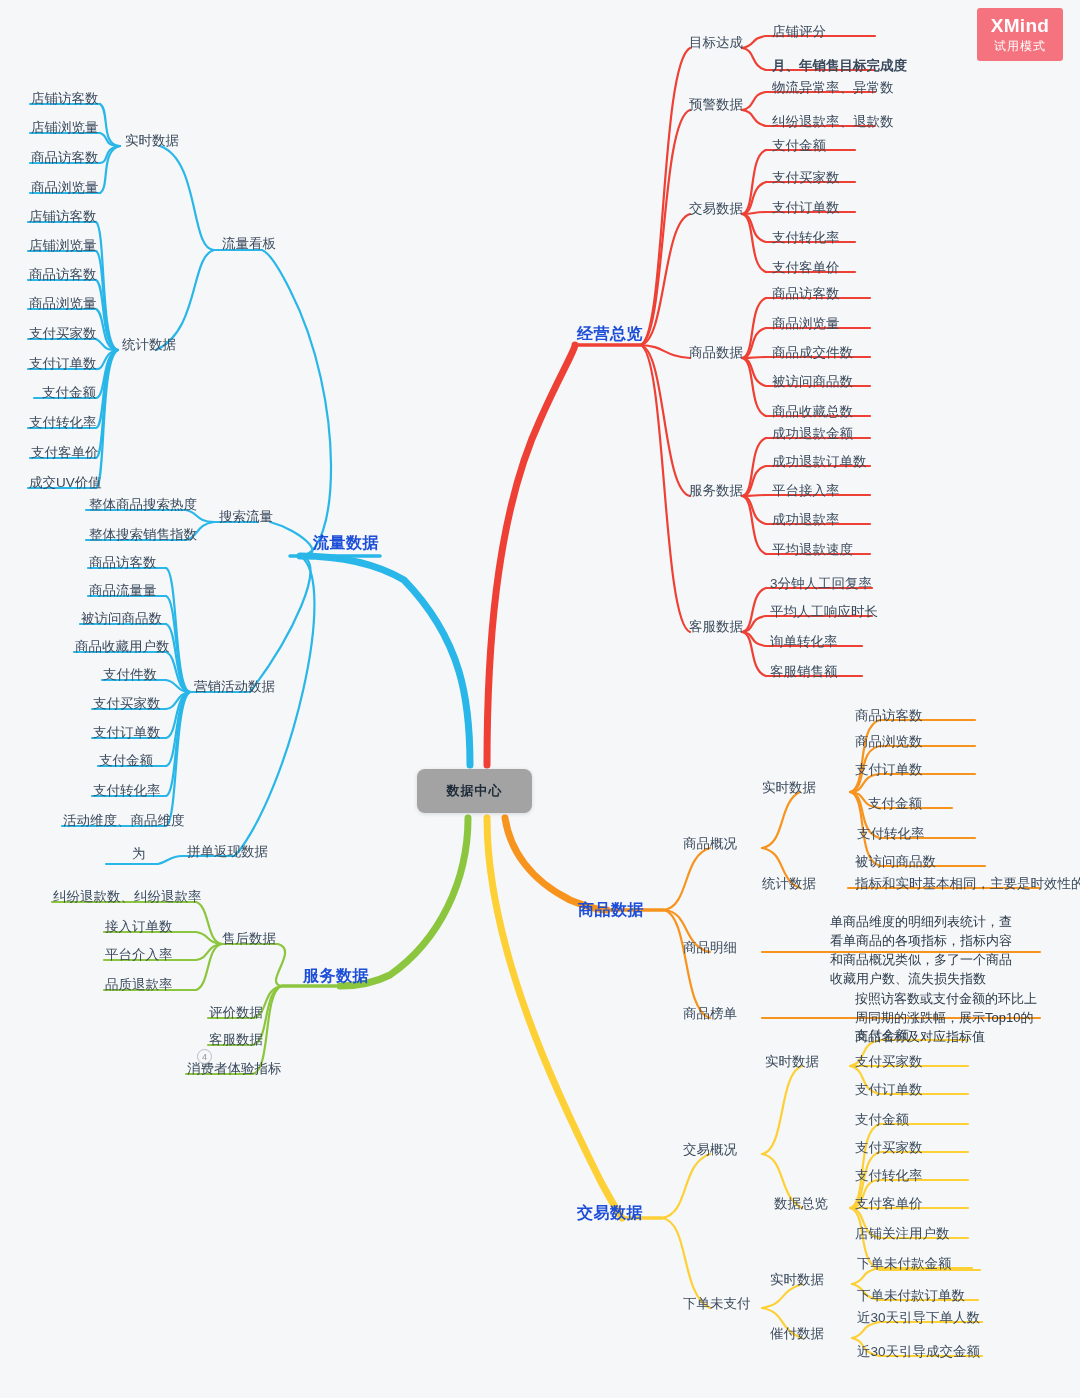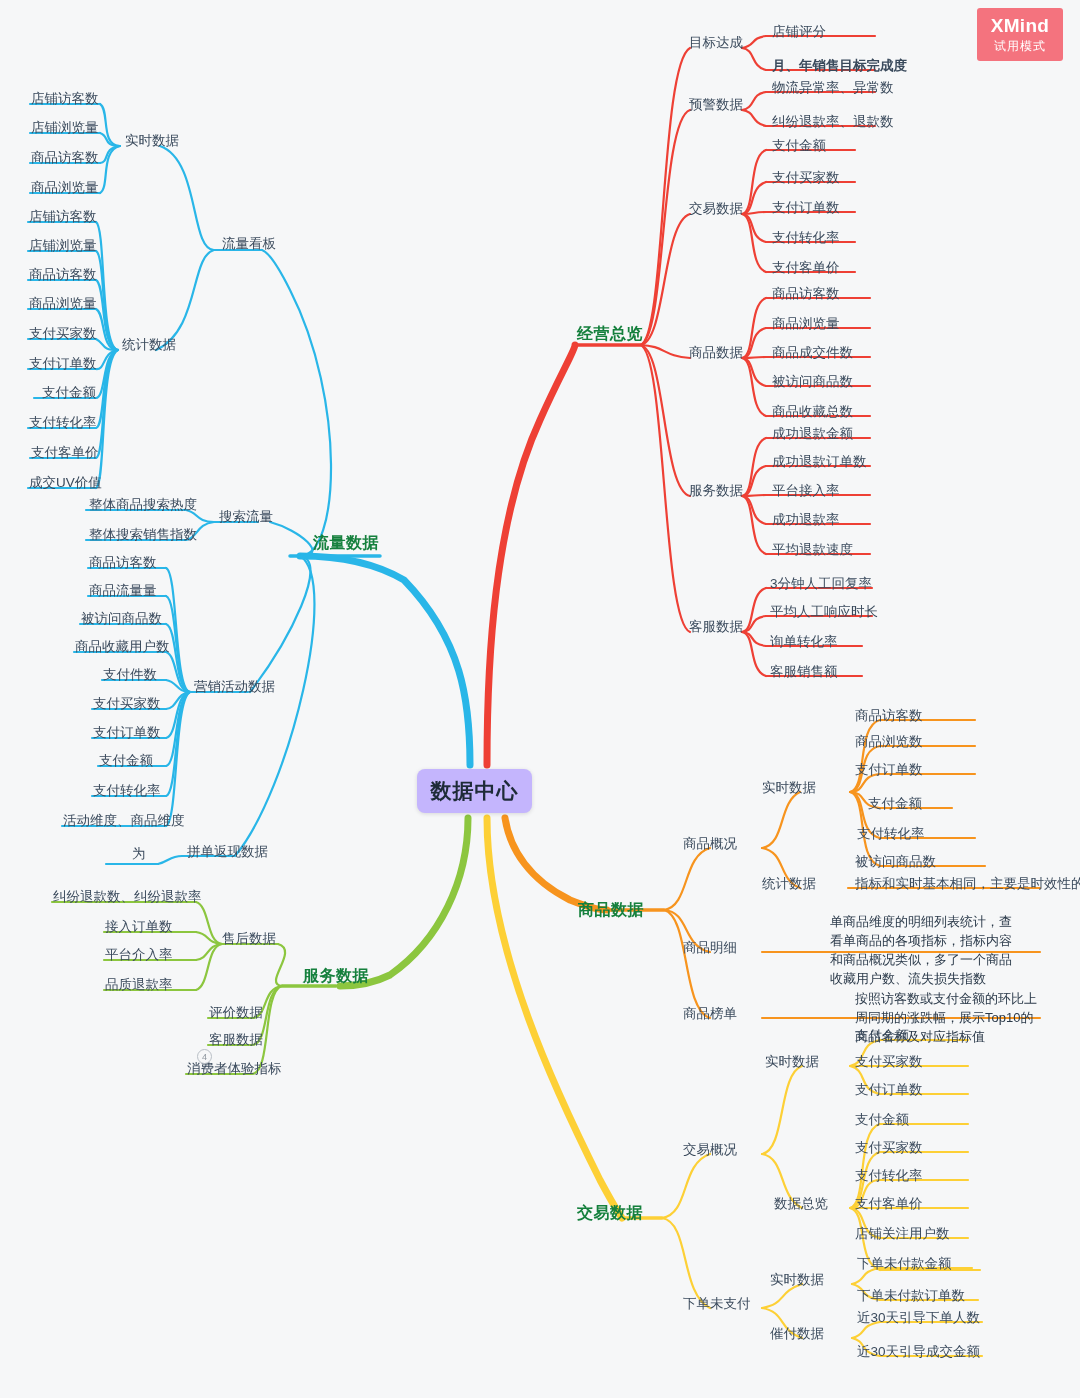--- a/index.html
+++ b/index.html
@@ -8,30 +8,30 @@
     background:#f6f7f8;
     font-family:"Liberation Sans","DejaVu Sans",sans-serif;
     position:relative;overflow:hidden;
   }
   #canvas{position:absolute;left:0;top:0;width:1080px;height:1398px;}
   svg.links{position:absolute;left:0;top:0;width:1080px;height:1398px;pointer-events:none;}
 
   .node{position:absolute;color:#2b3a4a;white-space:nowrap;line-height:1.25;}
   .node.lvl3{font-size:13.5px;color:#3a4a5c;}
   .node.lvl2{font-size:13.5px;color:#3a4a5c;}
-  .node.lvl1{font-size:16px;font-weight:bold;color:#15803d;letter-spacing:.5px;}
+  .node.lvl1{font-size:16px;font-weight:bold;color:#1d4ed8;letter-spacing:.5px;}
   .node.wrap{white-space:normal;line-height:1.45;font-size:13px;}
 
   
   #root{
     position:absolute;left:417px;top:769px;width:115px;height:44px;
-    background:#c4b5fd;border-radius:8px;
+    background:#a3a3a3;border-radius:8px;
     box-shadow:0 1px 4px rgba(0,0,0,.13);
     display:flex;align-items:center;justify-content:center;
-    font-size:21px;font-weight:bold;color:#1e2b38;letter-spacing:1px;
+    font-size:13px;font-weight:bold;color:#1e2b38;letter-spacing:1px;
     z-index:5;
   }
 
   
   #badge{
     position:absolute;right:17px;top:8px;width:86px;height:53px;
     background:#f4737e;border-radius:3px;
     display:flex;flex-direction:column;align-items:center;justify-content:center;
     color:#fff;z-index:20;
   }

